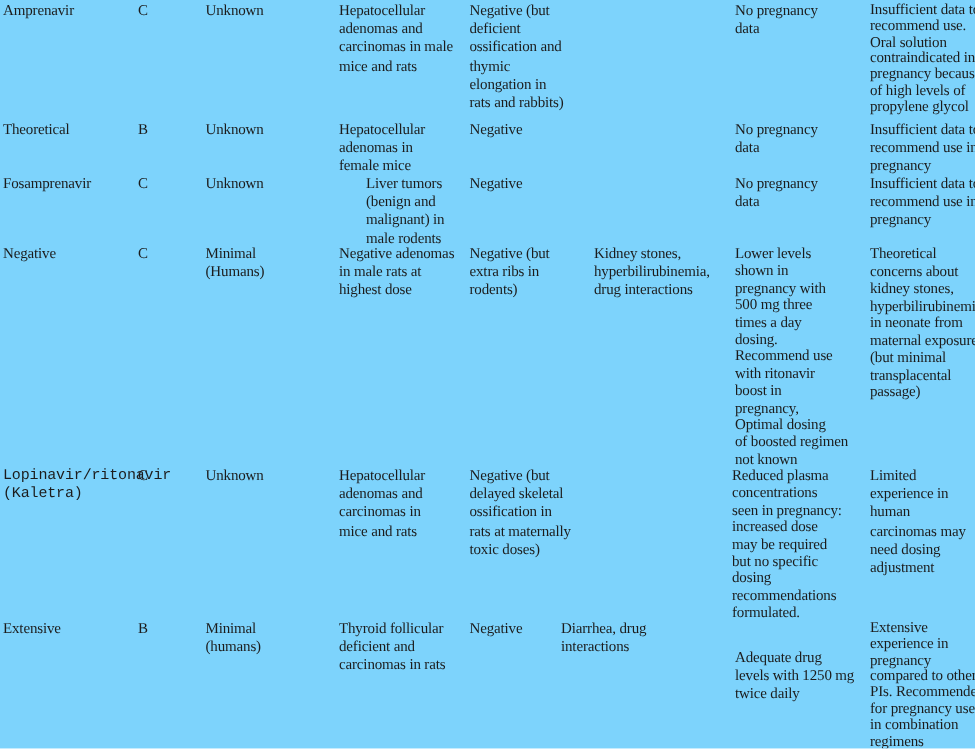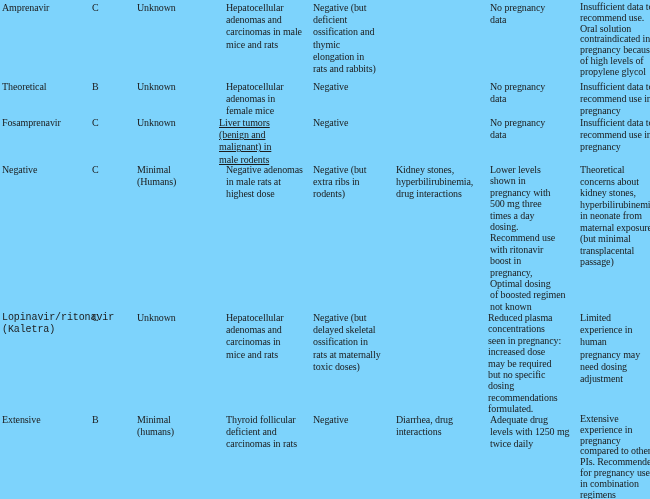--- a/index.html
+++ b/index.html
@@ -59,21 +59,21 @@
 female mice</div>
       <div class="cell" style="left: 313px; top: 81px; color: rgb(28, 28, 28);">Negative</div>
       <div class="cell" style="left: 490px; top: 81px; color: rgb(28, 28, 28);">No pregnancy
 data</div>
       <div class="cell" style="left: 580px; top: 81px; color: rgb(28, 28, 28);">Insufficient data to
 recommend use in
 pregnancy</div>
       <div class="cell" style="left: 2px; top: 117px; color: rgb(28, 28, 28); text-align: center;">Fosamprenavir</div>
       <div class="cell" style="left: 92px; top: 117px; color: rgb(28, 28, 28);">C</div>
       <div class="cell" style="left: 137px; top: 117px; color: rgb(28, 28, 28);">Unknown</div>
-      <div class="cell" style="left: 219px; top: 117px; color: rgb(28, 28, 28); text-decoration: underline;">Liver tumors
+      <div class="cell" style="left: 244px; top: 117px; color: rgb(28, 28, 28);">Liver tumors
 (benign and
 malignant) in
 male rodents</div>
       <div class="cell" style="left: 313px; top: 117px; color: rgb(28, 28, 28);">Negative</div>
       <div class="cell" style="left: 490px; top: 117px; color: rgb(28, 28, 28);">No pregnancy
 data</div>
       <div class="cell" style="left: 580px; top: 117px; color: rgb(28, 28, 28);">Insufficient data to
 recommend use in
 pregnancy</div>
       <div class="cell" style="left: 2px; top: 164px; color: rgb(28, 28, 28);">Negative</div>
@@ -129,34 +129,34 @@
 seen in pregnancy:
 increased dose
 may be required
 but no specific
 dosing
 recommendations
 formulated.</div>
       <div class="cell" style="left: 580px; top: 312px; color: rgb(28, 28, 28);">Limited
 experience in
 human
-pregnancy may
+carcinomas may
 need dosing
 adjustment</div>
       <div class="cell" style="left: 2px; top: 414px; color: rgb(28, 28, 28);">Extensive</div>
       <div class="cell" style="left: 92px; top: 414px; color: rgb(28, 28, 28);">B</div>
       <div class="cell" style="left: 137px; top: 414px; color: rgb(28, 28, 28);">Minimal
 (humans)</div>
       <div class="cell" style="left: 226px; top: 414px; color: rgb(28, 28, 28);">Thyroid follicular
 deficient and
 carcinomas in rats</div>
       <div class="cell" style="left: 313px; top: 414px; color: rgb(28, 28, 28);">Negative</div>
-      <div class="cell" style="left: 396px; top: 414px; color: rgb(28, 28, 28);">Diarrhea, drug
+      <div class="cell" style="left: 374px; top: 414px; color: rgb(28, 28, 28);">Diarrhea, drug
 interactions</div>
-      <div class="cell" style="left: 490px; top: 414px; color: rgb(28, 28, 28); font-family: Liberation Serif, serif;">Adequate drug
+      <div class="cell" style="left: 490px; top: 433px; color: rgb(28, 28, 28); font-family: Liberation Serif, serif;">Adequate drug
 levels with 1250 mg
 twice daily</div>
       <div class="cell" style="left: 580px; top: 414px; line-height: 10.8px; color: rgb(28, 28, 28);">Extensive
 experience in
 pregnancy
 compared to other
 PIs. Recommended
 for pregnancy use
 in combination
 regimens</div>

